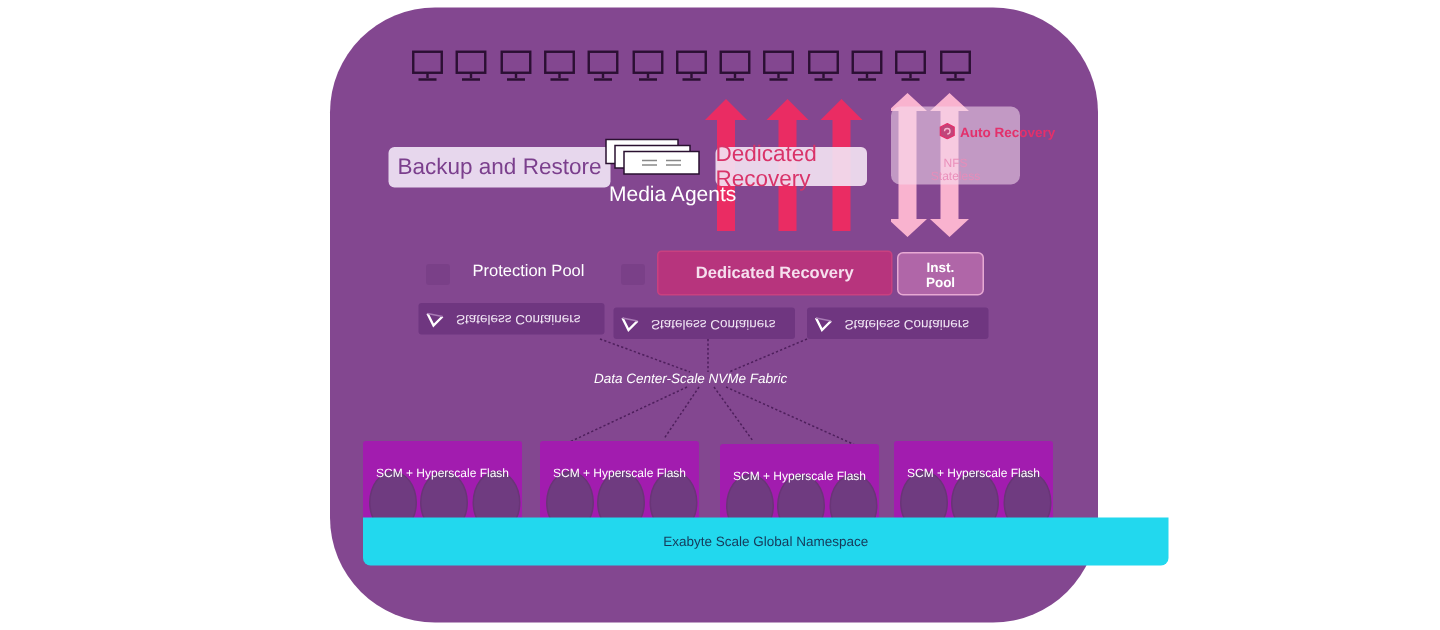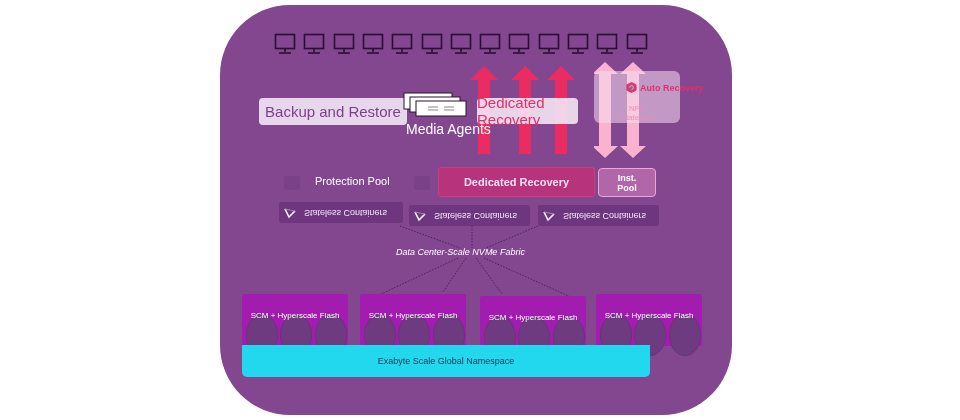--- a/index.html
+++ b/index.html
@@ -45,21 +45,21 @@
     .fabric-label { position:absolute; left:396px; top:247px; color:#ffffff; font-size:9px;font-style:italic; }
     .scm {
       position:absolute; top:294px; height:52px; background:#a21caf; border-radius:2px;
     }
     .scm .scmtext { position:absolute; top:17px; left:0; right:0; text-align:center; color:#ffffff; font-size:8px; }
     .scm .disk {
       position:absolute; top:20px; width:30px; height:40px; border-radius:50%;
       background:#6f3b80; border:1px solid #693577;
     }
     .namespace {
-      position:absolute; left:242px; top:345px; width:408px; height:32px;
+      position:absolute; left:242px; top:345px; width:537px; height:32px;
       background:#22d8ee; border-radius:0 0 5px 5px;
       display:flex; align-items:center; justify-content:center;
       color:#163a5a; font-size:9px;
     }
     .nfs-box {
       position:absolute; left:594px; top:71px; width:86px; height:52px;
       background:rgba(246,220,238,0.55); border-radius:6px;
       color:rgba(233,140,184,0.95); font-size:8px; text-align:center;
       display:flex; align-items:flex-end; justify-content:center; padding-bottom:1px; box-sizing:border-box;
     }

